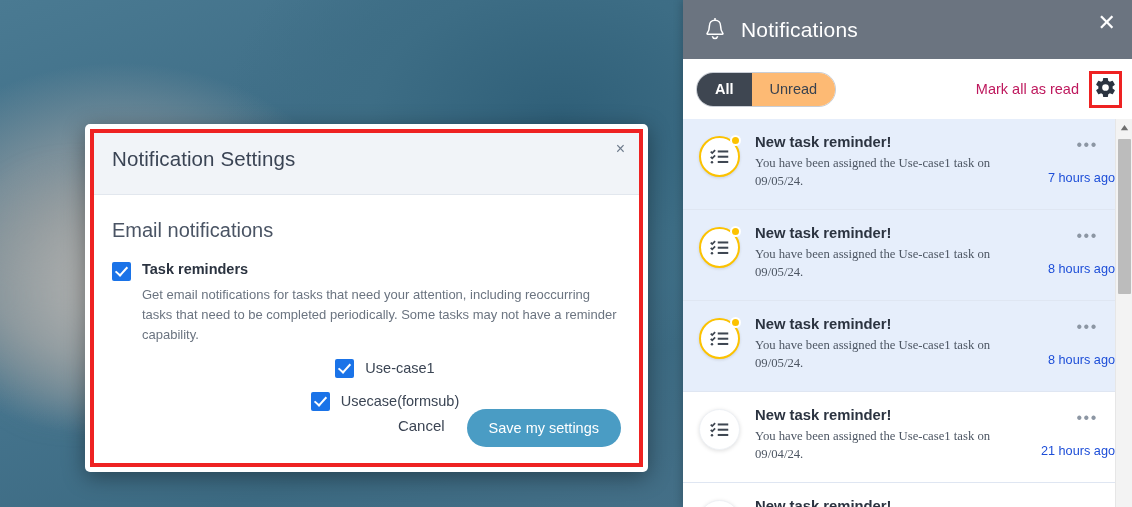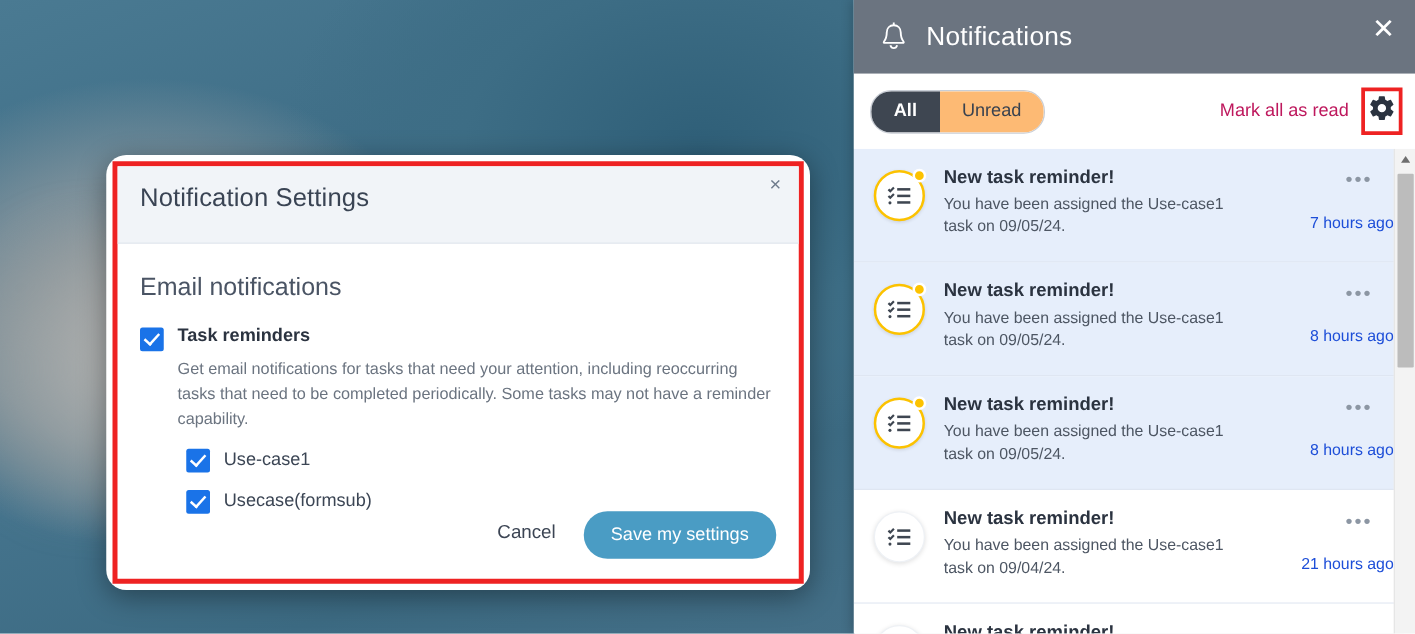--- a/index.html
+++ b/index.html
@@ -38,21 +38,21 @@
     filter: blur(14px);
   }
 
   
   #modal-wrap {
     position: absolute;
     left: 85px; top: 124px;
     width: 563px;
     height: 348px;
     background: #ffffff;
-    border-radius: 16px;
+    border-radius: 5px;
     box-shadow: 0 5px 22px rgba(0,0,0,0.38);
     padding: 5px;
   }
   #modal-redframe {
     width: 100%; height: 100%;
     border: 4px solid #ee2222;
     background: #ffffff;
     position: relative;
     overflow: hidden;
   }
@@ -123,20 +123,21 @@
     font-size: 13px;
     line-height: 20px;
     color: #6b7480;
     max-width: 500px;
   }
   .sub-cb-row {
     display: flex;
     align-items: center;
     margin: 0 0 0 37px;
     padding-top: 13px;
+    justify-content: center;
   }
 
   #modal-actions {
     position: absolute;
     right: 18px;
     bottom: 16px;
     display: flex;
     align-items: flex-start;
   }
   #cancel-btn {
@@ -293,20 +294,21 @@
     font-size: 14.8px;
     color: #2b3340;
     font-weight: bold;
     margin-bottom: 4px;
   }
   .notif-text {
     font-size: 12.7px;
     color: #4d5663;
     line-height: 18px;
     max-width: 240px;
+    font-family: Liberation Serif, serif;
   }
   .notif-dots {
     position: absolute;
     right: 34px; top: 18px;
     color: #8c96a3;
     font-size: 16px;
     letter-spacing: 1.6px;
     cursor: pointer;
     line-height: 1;
   }

